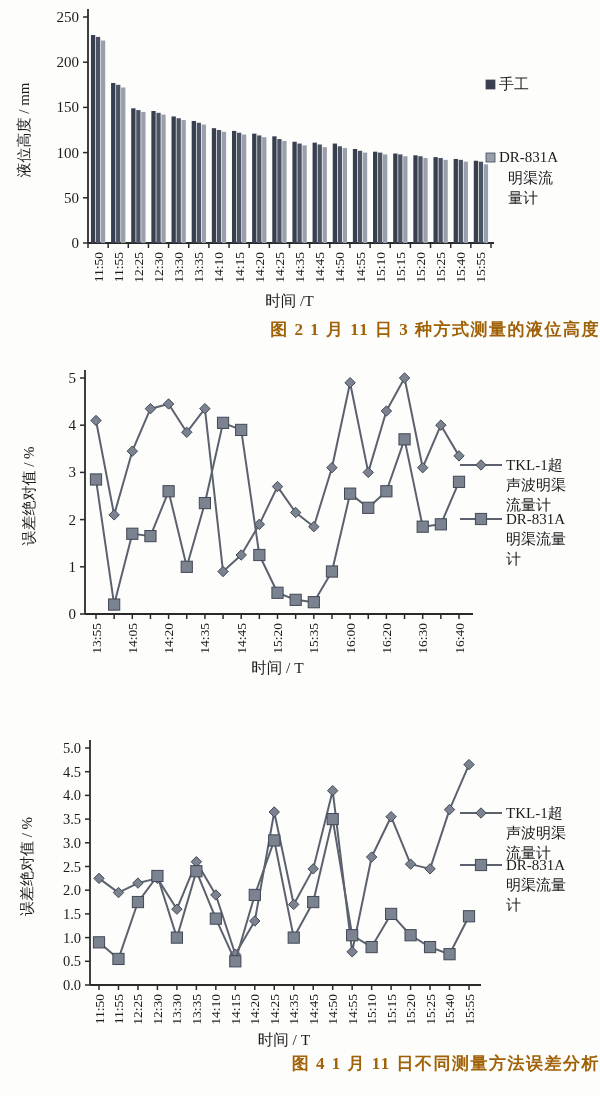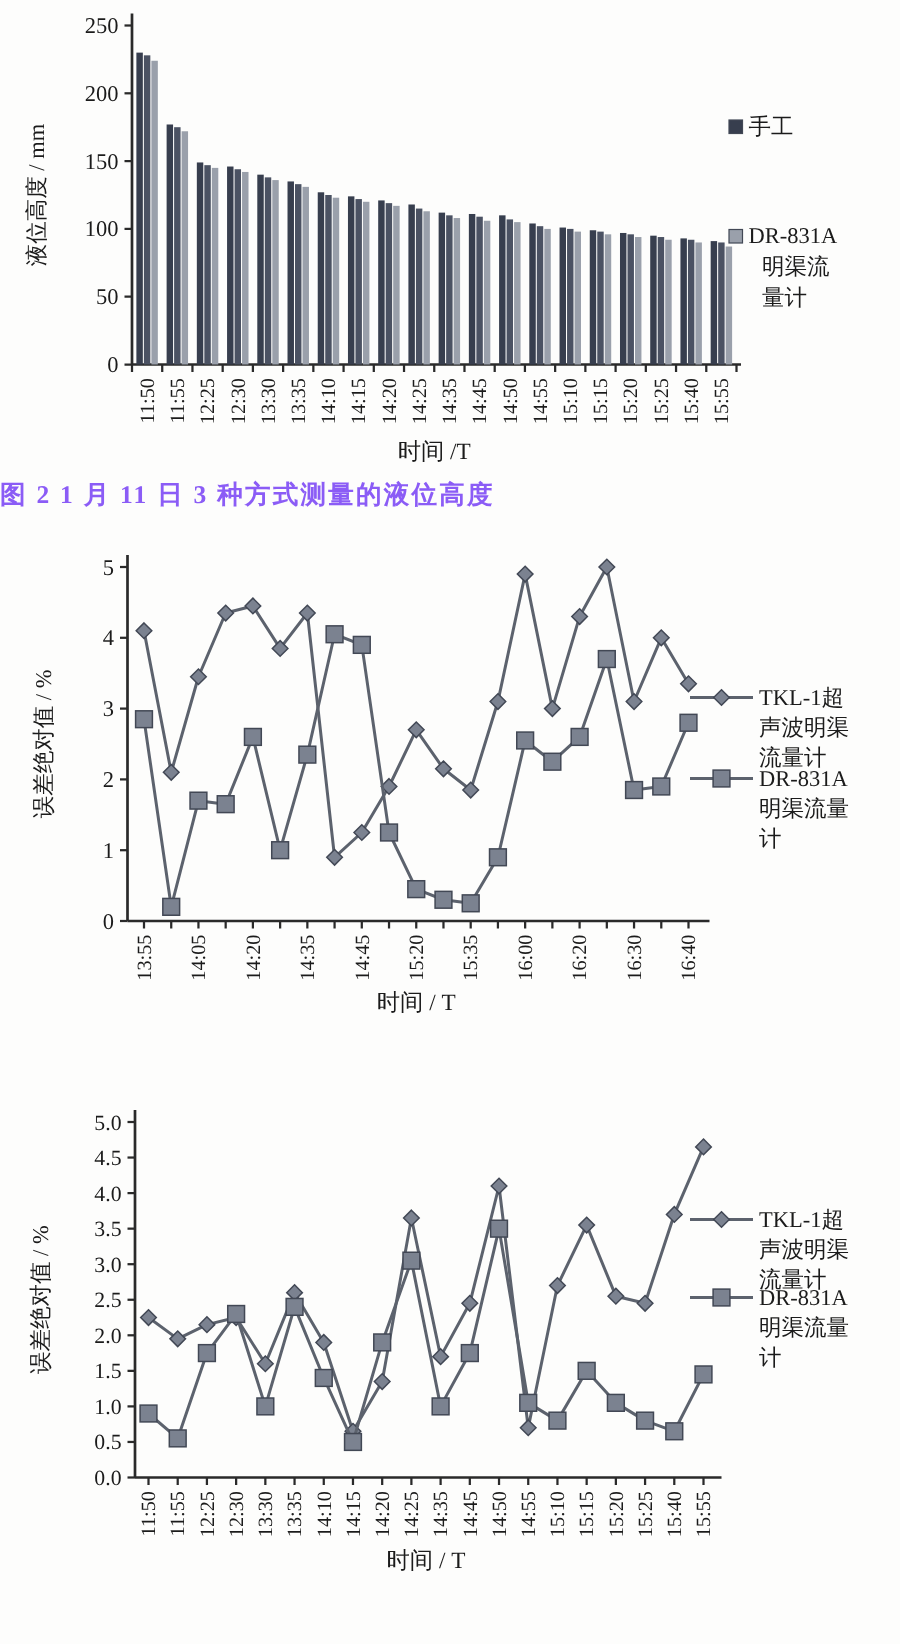--- a/index.html
+++ b/index.html
@@ -5,22 +5,22 @@
   html,body{margin:0;padding:0;background:#e8e8e6;}
   .page{
     position:relative;width:600px;height:1096px;margin:0 auto;
     background:#fdfdfc;overflow:hidden;
     font-family:"Liberation Serif","DejaVu Serif",serif;color:#1b1b1b;
   }
   figure.fig{position:absolute;left:0;width:600px;margin:0;padding:0;}
   svg{display:block;}
   svg text{fill:#1b1b1b;font-family:"Liberation Serif","DejaVu Serif",serif;}
   .caption{
-    position:absolute;left:0;width:100%;text-align:left;
-    font-size:17px;font-weight:bold;letter-spacing:1.5px;color:#8b5cf6;
+    position:absolute;left:0;width:100%;text-align:right;
+    font-size:17px;font-weight:bold;letter-spacing:1.5px;color:#a16207;
   }
   #fig2-caption{top:318px;}
   #fig3-caption{top:692px;}
   #fig4-caption{top:1052px;}
 </style>
 </head>
 <body>
 
 <div class="page">
 
@@ -401,14 +401,15 @@
         </g>
         <g>
           <line x1="460" y1="135" x2="502" y2="135" stroke="#5c626d" stroke-width="2"></line>
           <rect x="475.4" y="129.4" width="11.2" height="11.2" fill="#7b8290" stroke="#424855" stroke-width="1"></rect>
           <text x="506" y="140" font-size="15">DR-831A</text>
           <text x="506" y="160" font-size="15">明渠流量</text>
           <text x="506" y="180" font-size="15">计</text>
         </g>
       </svg>
   </figure>
+  <figcaption class="caption" id="fig4-caption">图 4  1 月 11 日不同测量方法误差分析</figcaption>
 
 </div>
 
 </body></html>

